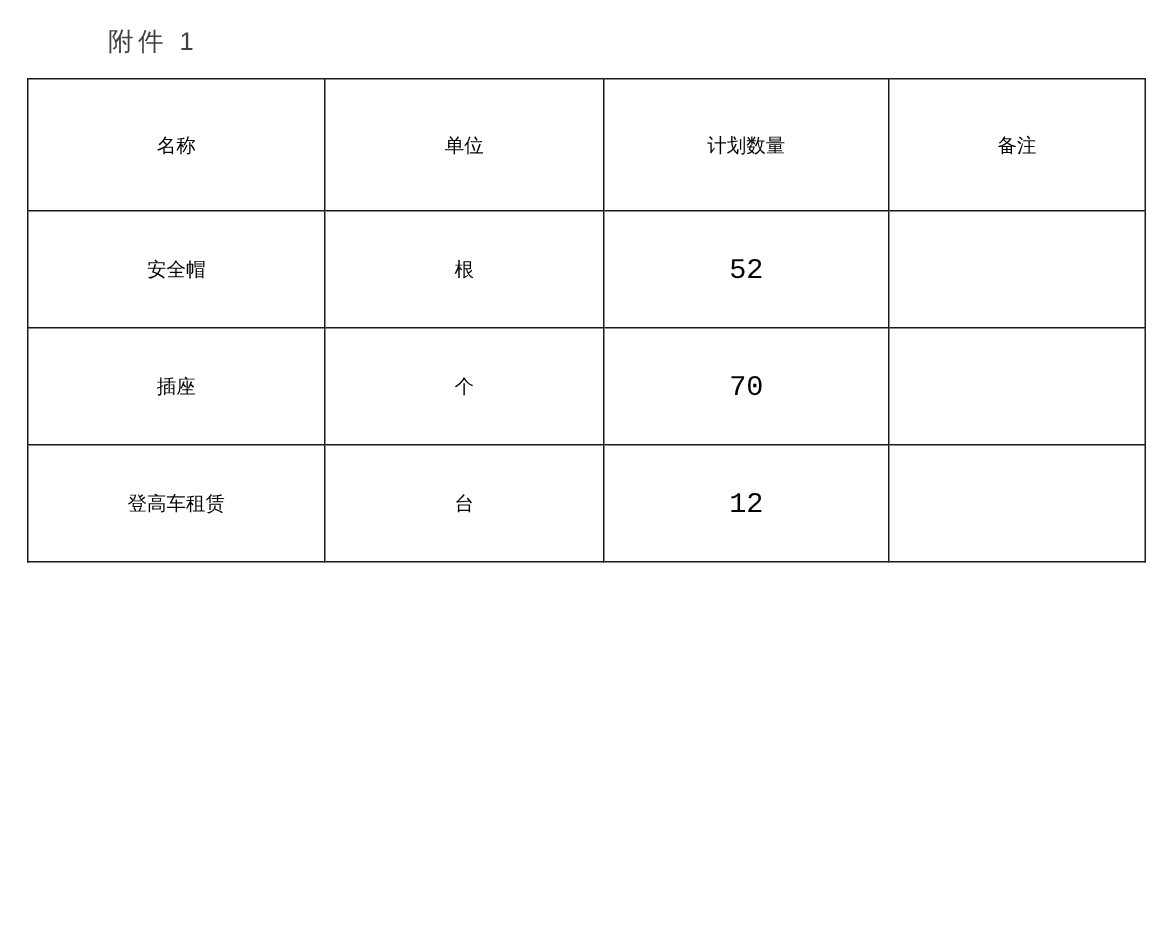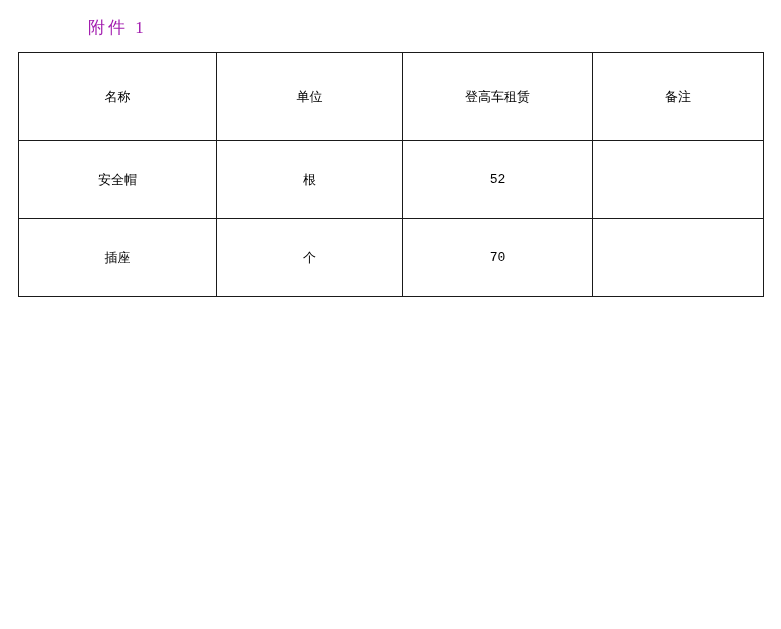--- a/index.html
+++ b/index.html
@@ -15,26 +15,26 @@
     overflow: hidden;
   }
   .page {
     position: relative;
     width: 781px;
     height: 629px;
     box-sizing: border-box;
   }
   .doc-title {
     position: absolute;
-    left: 88px;
+    left: 72px;
     top: 16px;
-    font-family: Liberation Serif, serif;
+    font-family: Liberation Sans, sans-serif;
     font-size: 17px;
     letter-spacing: 3px;
-    color: #a21caf;
+    color: #404040;
     white-space: nowrap;
   }
   .table-wrap {
     position: absolute;
     left: 18px;
     top: 52px;
     width: 745px;
   }
   table.plan {
     border-collapse: collapse;
@@ -51,21 +51,21 @@
     padding: 0 16px;
   }
   table.plan tr.head td {
     height: 87px;
   }
   table.plan tr.row td {
     height: 77px;
     font-family: Liberation Mono, monospace;
   }
   table.plan tr.row td.num {
-    font-size: 13px;
+    font-size: 19px;
     margin-top: 23px;
   }
   col.c0 { width: 198px; }
   col.c1 { width: 186px; }
   col.c2 { width: 190px; }
   col.c3 { width: 171px; }
 </style>
 </head>
 <body>
 
@@ -78,38 +78,44 @@
       <colgroup>
         <col class="c0">
           <col class="c1">
           <col class="c2">
           <col class="c3">
       </colgroup>
       <tbody>
         <tr class="head">
           <td>名称</td>
           <td>单位</td>
-          <td>登高车租赁</td>
+          <td>计划数量</td>
           <td>备注</td>
         </tr>
 
         <tr class="row">
           <td>安全帽</td>
           <td>根</td>
           <td class="num">52</td>
           <td></td>
         </tr>
 
 
 
         <tr class="row">
           <td>插座</td>
           <td>个</td>
           <td class="num">70</td>
           <td></td>
         </tr>
 
+        <tr class="row">
+          <td>登高车租赁</td>
+          <td>台</td>
+          <td class="num">12</td>
+          <td></td>
+        </tr>
 
       </tbody>
     </table>
   </div>
 
 </div>
 
 </body></html>

